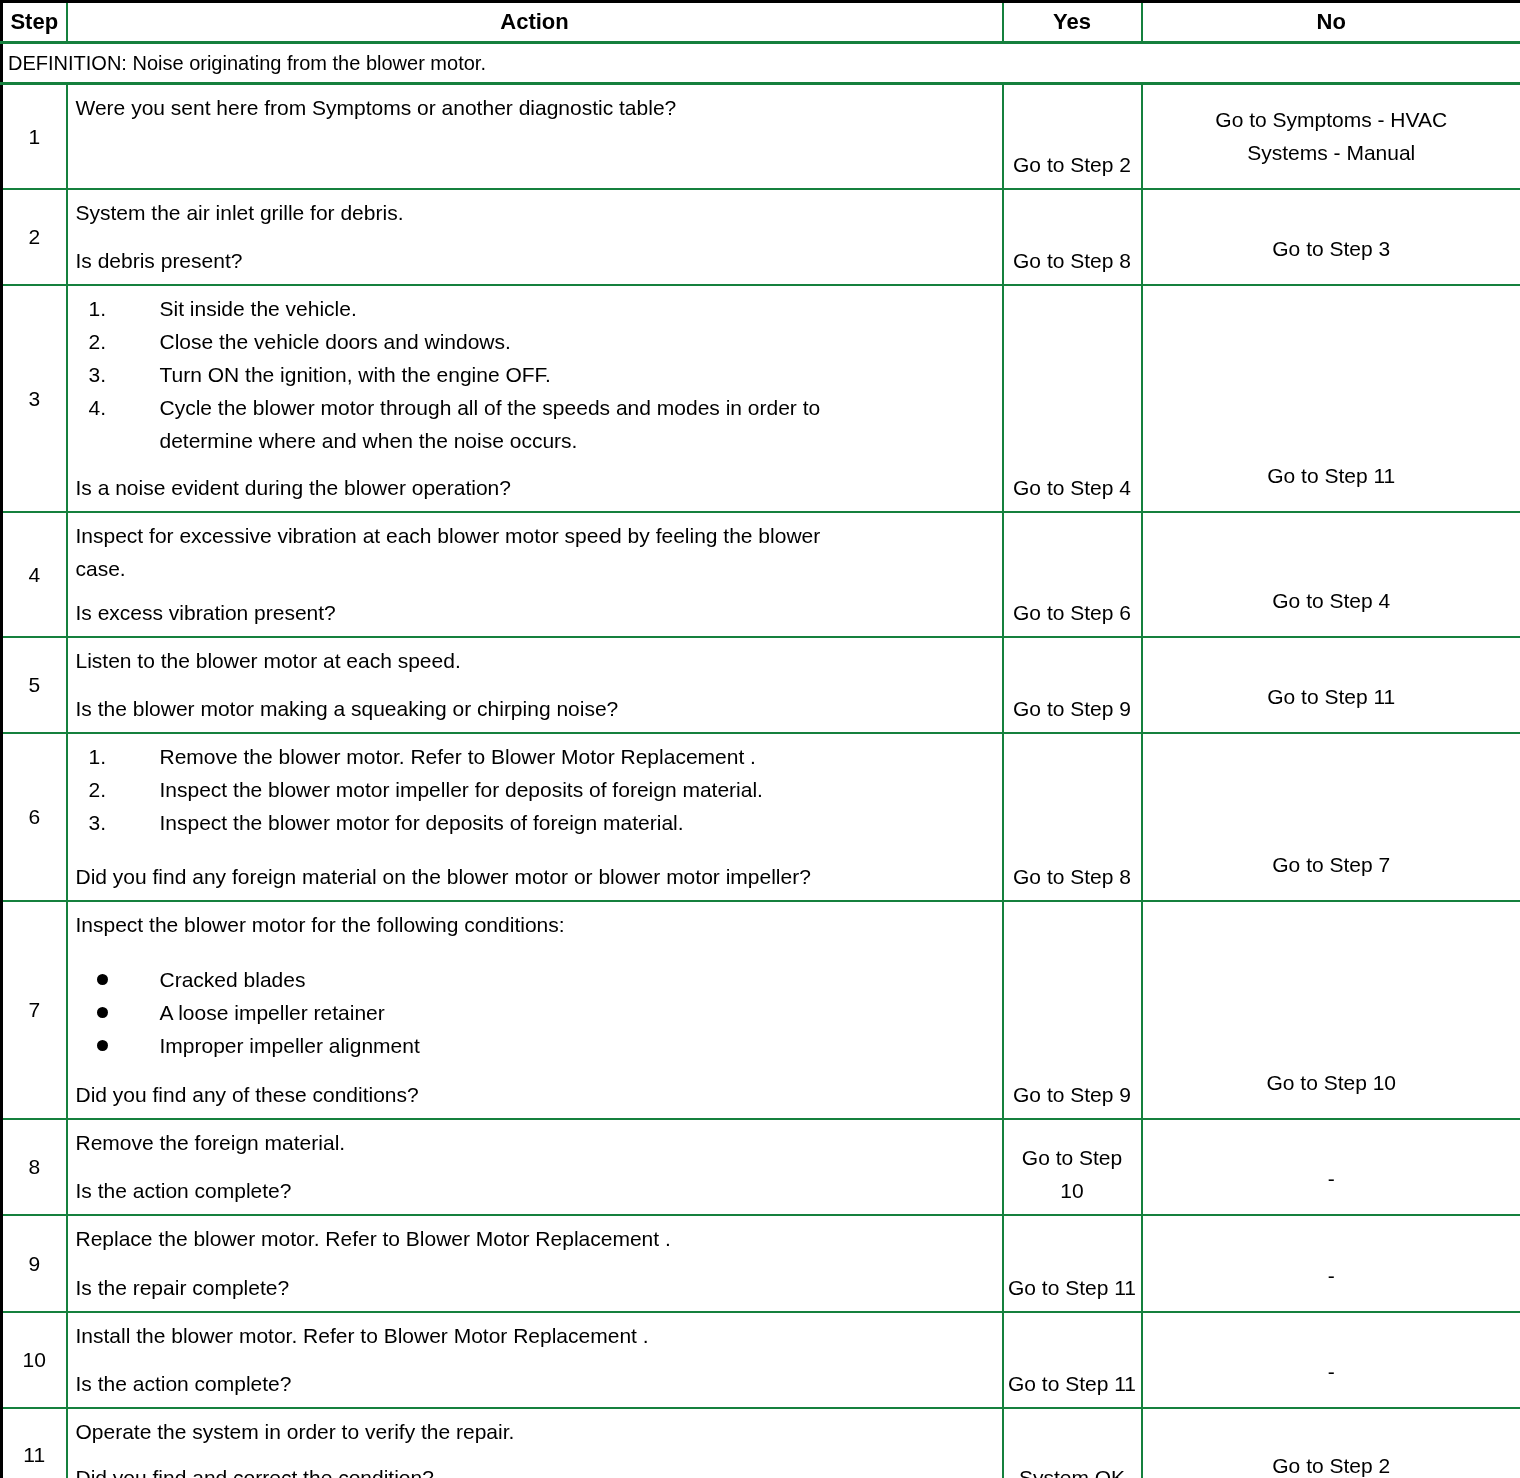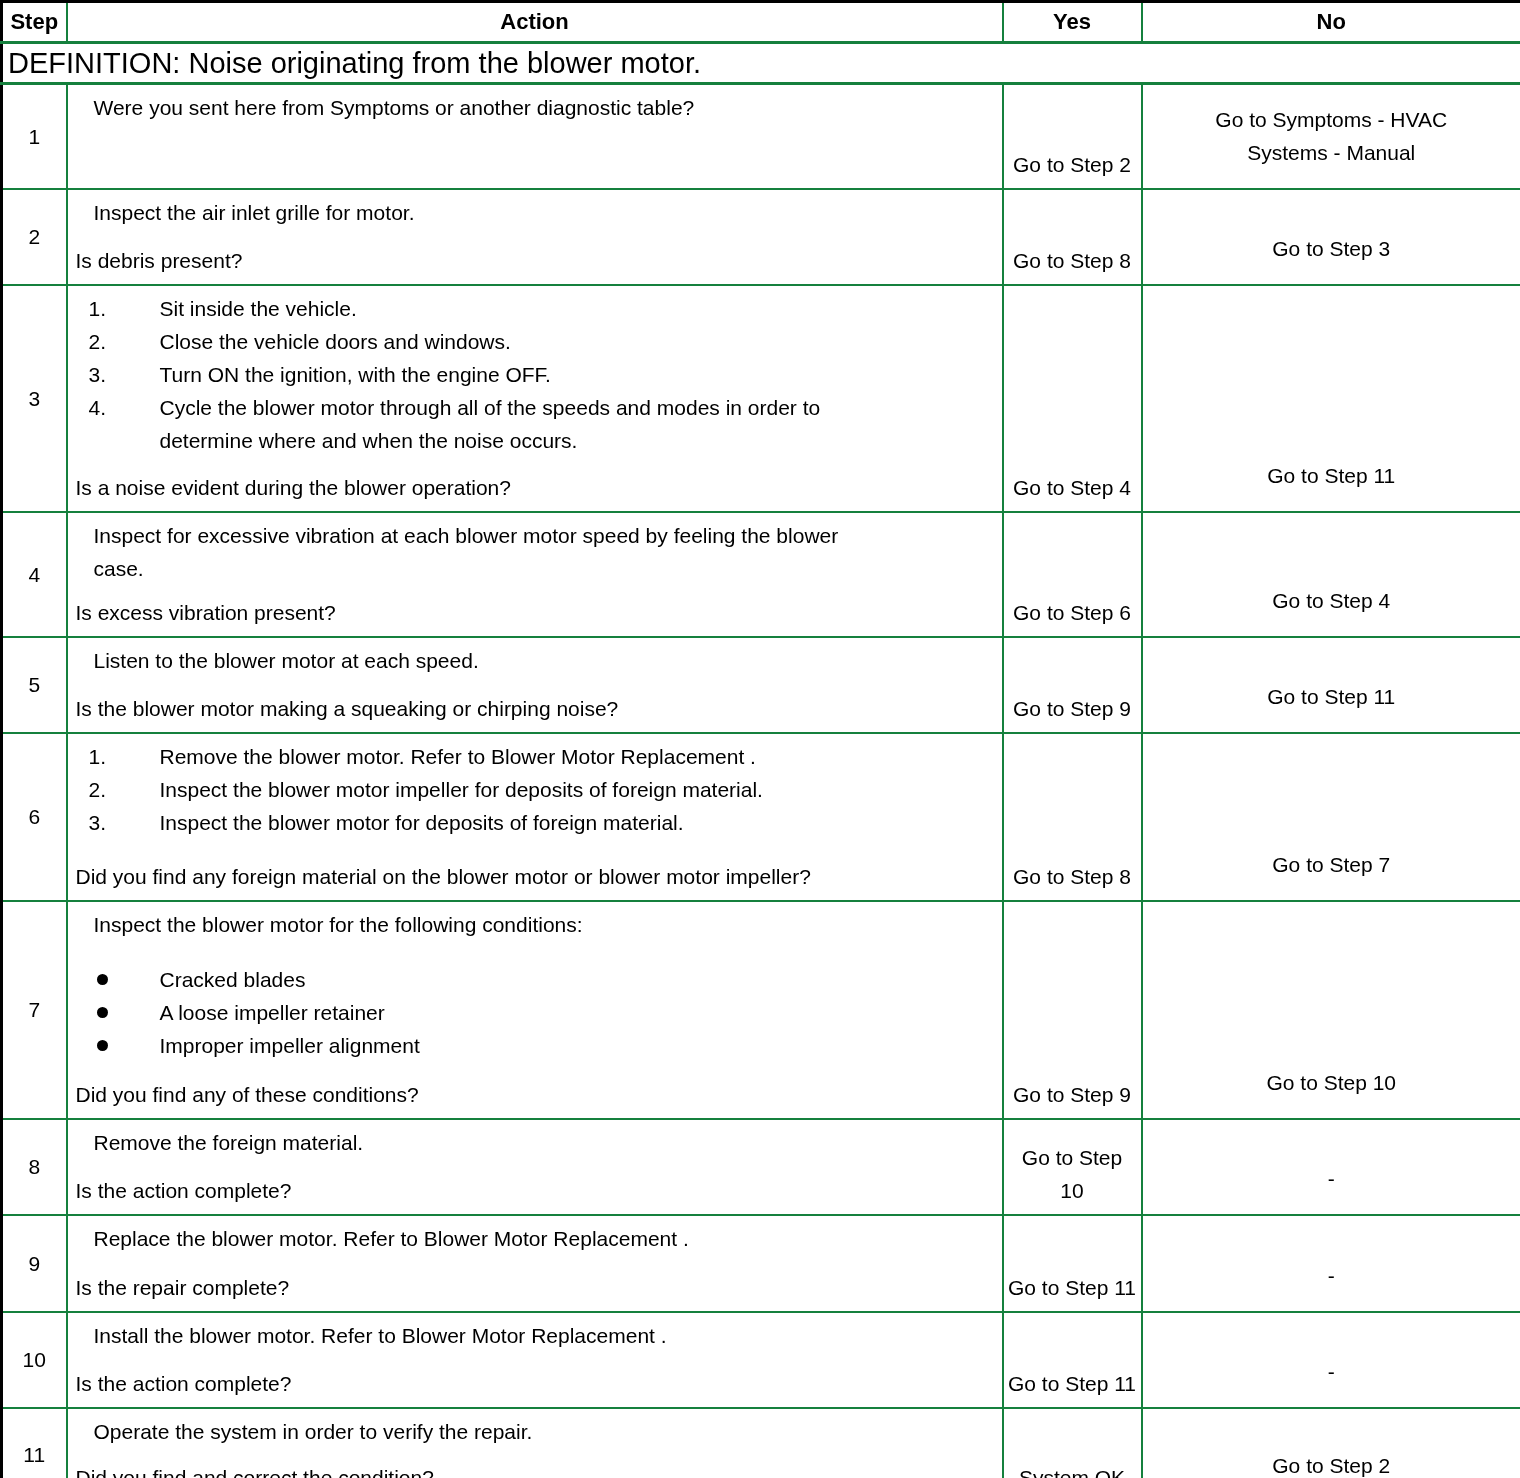--- a/index.html
+++ b/index.html
@@ -27,35 +27,35 @@
     font-size:22px;
     text-align:center;
     vertical-align:middle;
   }
   tr.def-row td{
     height:38px;
     border-bottom-width:3px;
     vertical-align:middle;
     text-align:left;
     padding-left:5px;
-    font-size:29px;
+    font-size:20px;
   }
   td.step-cell{
     text-align:center;
     vertical-align:middle;
     font-size:21px;
   }
   td.action-cell{
     position:relative;
     vertical-align:top;
     text-align:left;
     padding:6px 10px 6px 8px;
     line-height:33px;
   }
-  .action-line{white-space:nowrap;margin-left:18px;}
+  .action-line{white-space:nowrap;}
   .list-block{margin:0;}
   .list-block.bulleted{margin-top:22px;}
   .li-row{display:flex;margin-left:13px;}
   .li-marker{flex:none;width:35px;}
   .li-marker .dot{
     display:block;width:11px;height:11px;border-radius:50%;
     background:#000;margin:11px 0 0 8px;
   }
   .li-text{flex:1;margin-left:36px;}
   .li-line{white-space:nowrap;}
@@ -101,21 +101,21 @@
         <td class="yes-cell">
           <div class="yes-inner">Go to Step 2</div>
         </td>
         <td class="no-cell">
           <div class="no-inner">Go to Symptoms - HVAC Systems - Manual</div>
         </td>
       </tr>
       <tr style="height: 96px;">
         <td class="step-cell">2</td>
         <td class="action-cell">
-          <div class="action-line">Inspect the air inlet grille for motor.</div>
+          <div class="action-line">System the air inlet grille for debris.</div>
           <div class="action-question">Is debris present?</div>
         </td>
         <td class="yes-cell">
           <div class="yes-inner">Go to Step 8</div>
         </td>
         <td class="no-cell">
           <div class="no-inner">Go to Step 3</div>
         </td>
       </tr>
       <tr style="height: 227px;">

